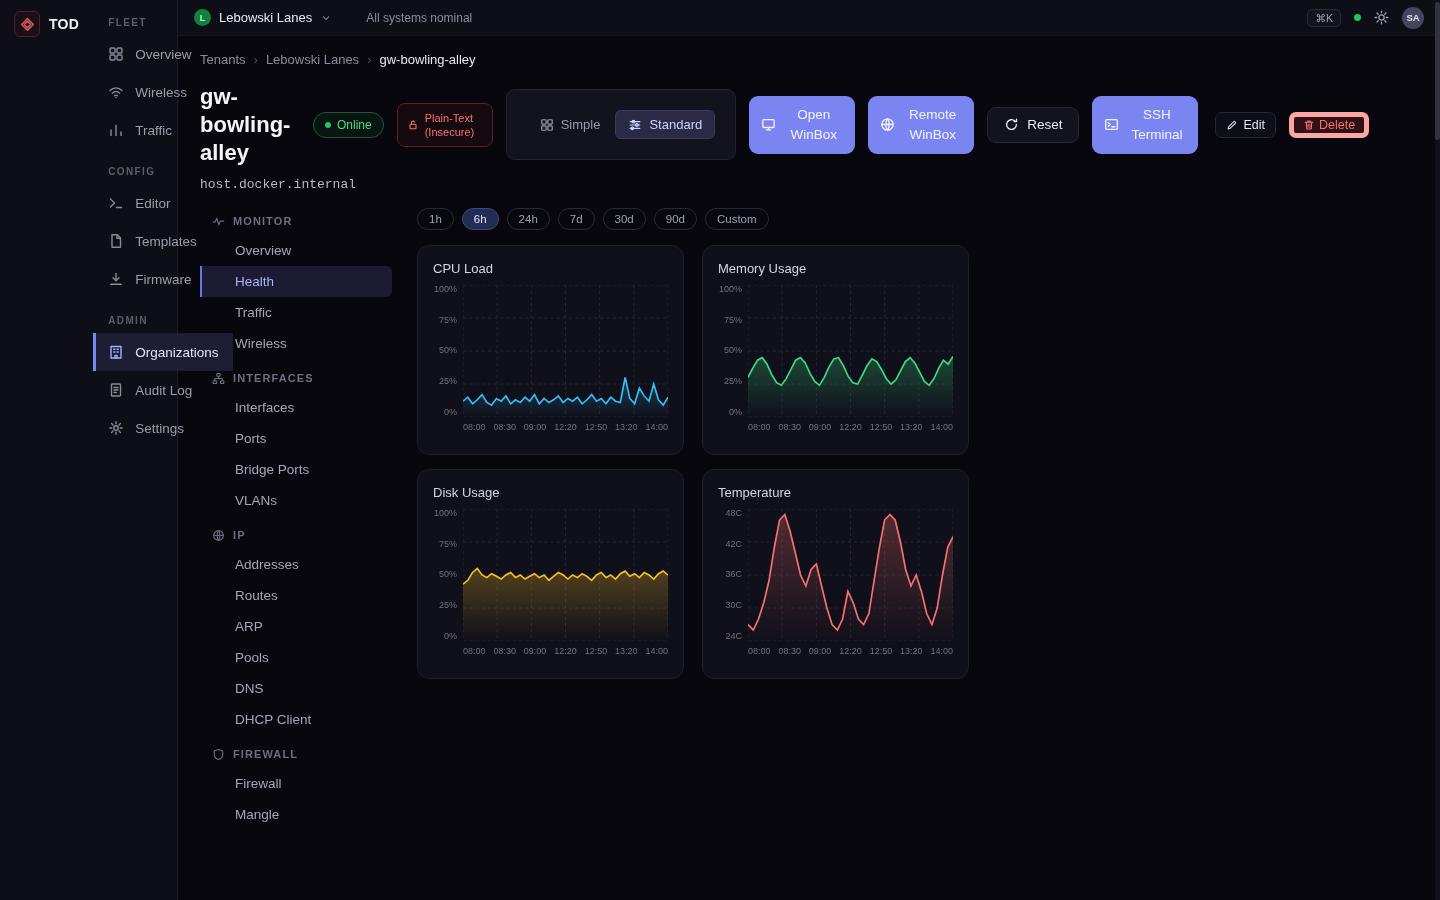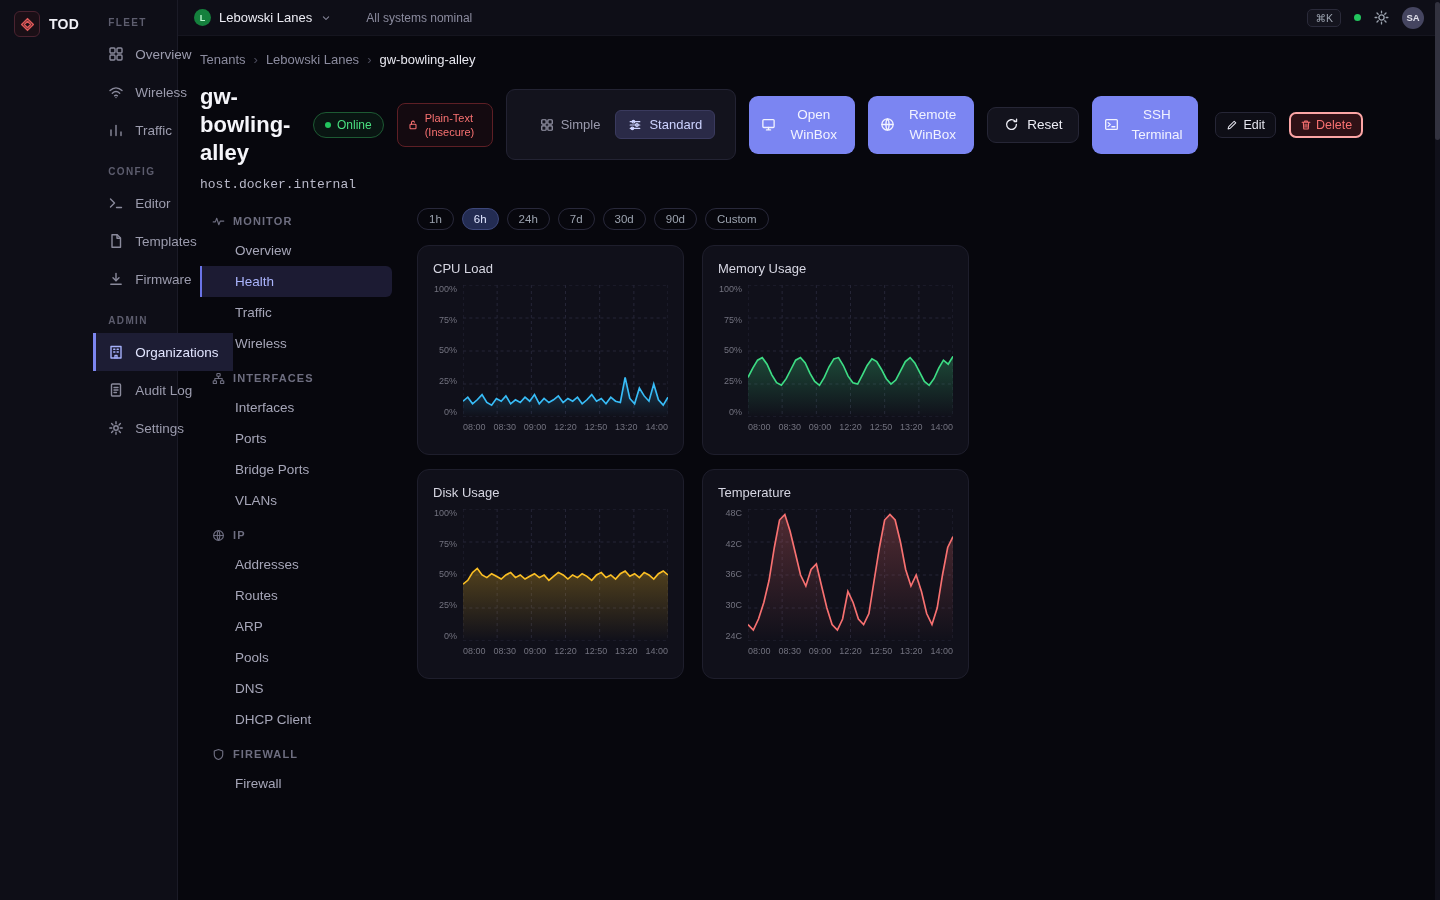--- a/index.html
+++ b/index.html
@@ -62,21 +62,21 @@
   .seg-option.active{background:#2a2a47;color:#cdd3ff;border-color:#3a3a5e}
 
   .btn{display:flex;align-items:center;justify-content:center;gap:8px;border-radius:9px;cursor:pointer;font-size:13.5px;border:none;font-family:inherit;flex-shrink:0}
   .btn .icon{width:15px;height:15px;display:flex;flex-shrink:0}
   .btn .icon svg{width:100%;height:100%}
   .btn-primary{background:#7b85f2;color:#f2f3ff;width:106px;height:58px;padding:0 10px}
   .btn-primary .label{width:60px;line-height:1.5;text-align:center}
   .btn-reset{background:#13131d;border:1px solid #262636;color:#ececf4;height:36px;padding:0 16px}
   .btn-edit{background:#0e0e16;border:1px solid #262636;color:#e5e5ee;height:26px;padding:0 10px;font-size:12.5px;border-radius:7px;gap:5px;margin-left:4px}
   .btn-edit .icon,.btn-delete .icon{width:12px;height:12px}
-  .btn-delete{background:#2f1116;color:#f87171;height:26px;padding:0 9px;font-size:12.5px;border-radius:7px;border:2px solid #fca5a5;gap:4px}
+  .btn-delete{background:#2f1116;color:#f87171;height:26px;padding:0 9px;font-size:12.5px;border-radius:7px;border:5px solid #fca5a5;gap:4px}
 
   .host{margin-top:10px;font-family:Liberation Mono, monospace;font-size:13px;color:#b9b9c9}
 
   .body-row{display:flex;margin-top:10px;flex:1;min-height:0}
   .subnav{width:192px;flex-shrink:0}
   .subnav-section{display:flex;align-items:center;gap:8px;padding:13px 12px 7px;font-size:11px;letter-spacing:.1em;color:#6e6e80;font-weight:700}
   .subnav-section .icon{width:13px;height:13px;display:flex}
   .subnav-section .icon svg{width:13px;height:13px}
   .subnav-item{padding:8px 12px 8px 33px;font-size:13.5px;color:#a6a6b8;cursor:pointer;border-left:2px solid transparent;border-radius:0 6px 6px 0}
   .subnav-item.active{background:#1c1b33;border-left-color:#6a74e8;color:#aab4fc}
@@ -392,20 +392,21 @@
             <div class="subnav-item">DHCP Client</div>
             <div class="subnav-section">
               <span class="icon">
                 <svg viewBox="0 0 16 16" fill="none" stroke="currentColor" stroke-width="1.4" stroke-linecap="round" stroke-linejoin="round">
                   <path d="M8 1.8l5.2 2v4.1c0 3.2-2.1 5.2-5.2 6.3-3.1-1.1-5.2-3.1-5.2-6.3V3.8z"></path>
                 </svg>
               </span>
               <span>FIREWALL</span>
             </div>
             <div class="subnav-item">Firewall</div>
+            <div class="subnav-item">Mangle</div>
           </nav>
         <div class="charts-col">
           <div class="time-pills" id="time-pills">
               <div class="pill">1h</div>
               <div class="pill active">6h</div>
               <div class="pill">24h</div>
               <div class="pill">7d</div>
               <div class="pill">30d</div>
               <div class="pill">90d</div>
               <div class="pill">Custom</div>

